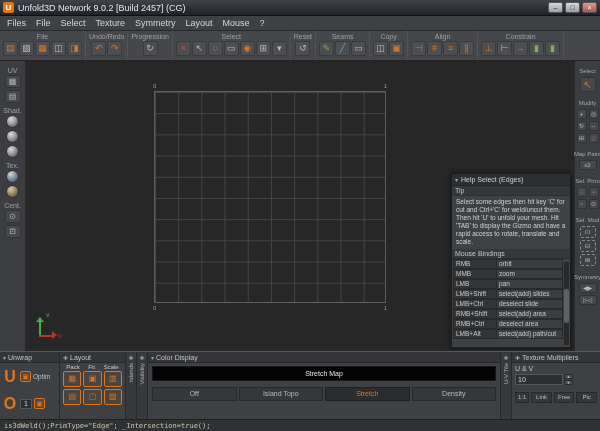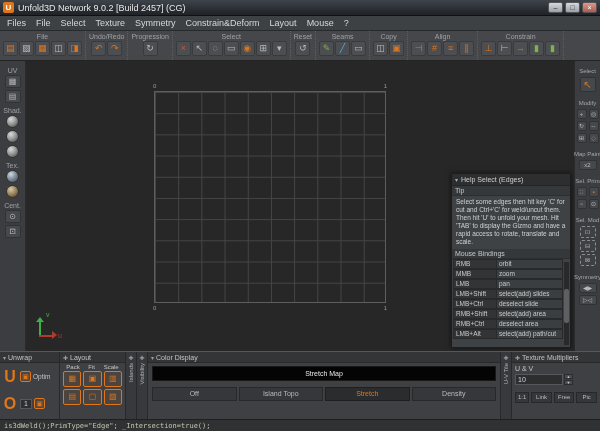--- a/index.html
+++ b/index.html
@@ -180,21 +180,20 @@
     </span>
   </div>
 
   <div class="menubar">
 
   <span class="menu-item">Files</span>
       <span class="menu-item">File</span>
       <span class="menu-item">Select</span>
       <span class="menu-item">Texture</span>
       <span class="menu-item">Symmetry</span>
-      <span class="menu-item">Constrain&amp;Deform</span>
       <span class="menu-item">Layout</span>
       <span class="menu-item">Mouse</span>
       <span class="menu-item">?</span>
     </div>
 
   <div class="toolbar">
     <div class="tb-group">
       <div class="tb-label">File</div>
       <div class="tb-icons">
 

